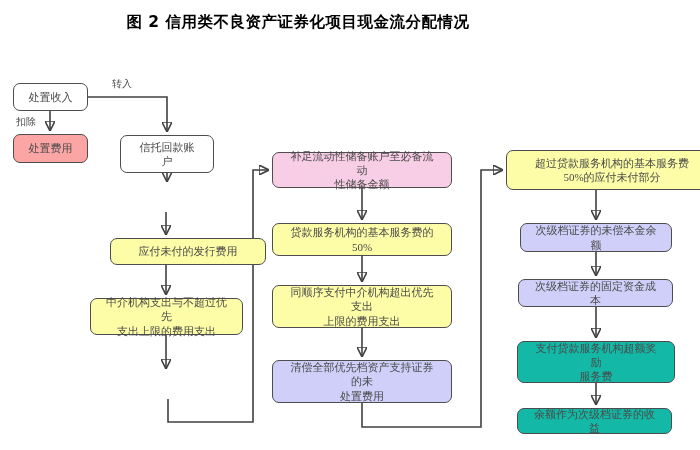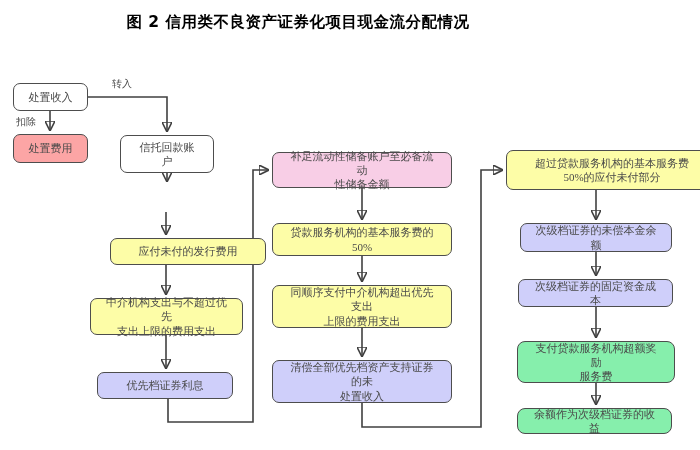--- a/index.html
+++ b/index.html
@@ -19,21 +19,21 @@
     text-align:center;font-size:11px;line-height:1.3;color:#4a4a4a;
     border:1.7px solid #4d4d4d;border-radius:7px;padding:1px 14px;
     white-space:pre-line;
     font-family:Liberation Serif, serif;
   }
   .white   {background:#ffffff;}
   .yellow  {background:#fdfda7;}
   .pink    {background:#f8cee6;}
   .lavender{background:#cfcffa;}
   .purple  {background:#fca5a5;}
-  .green   {background:#86efac;border-radius:8px;}
+  .green   {background:#14b8a6;}
   .edge-label{
     position:absolute;font-size:10px;color:#4a4a4a;
   }
 </style>
 </head>
 <body>
 
 <div id="canvas">
 
   <div class="title">图 2 信用类不良资产证券化项目现金流分配情况</div>
@@ -63,29 +63,28 @@
 
   <div class="edge-label" style="left:112px;top:77px;">转入</div>
   <div class="edge-label" style="left:16px;top:115px;">扣除</div>
 
   <div class="node white" style="left:13px;top:83px;width:75px;height:28px;">处置收入</div>
   <div class="node purple" style="left:13px;top:134px;width:75px;height:29px;">处置费用</div>
   <div class="node white" style="left:120px;top:135px;width:94px;height:38px;">信托回款账户</div>
   <div class="node yellow" style="left:98px;top:238px;width:156px;height:27px;margin-left:12px;">应付未付的发行费用</div>
   <div class="node yellow" style="left:90px;top:298px;width:153px;height:37px;">中介机构支出与不超过优先
 支出上限的费用支出</div>
-  <div class="node lavender" style="left:97px;top:372px;width:136px;height:27px;">优先档证券利息</div>
 
   <div class="node pink" style="left:272px;top:152px;width:180px;height:36px;">补足流动性储备账户至必备流动
 性储备金额</div>
   <div class="node yellow" style="left:272px;top:223px;width:180px;height:33px;">贷款服务机构的基本服务费的50%</div>
   <div class="node yellow" style="left:272px;top:285px;width:180px;height:43px;">同顺序支付中介机构超出优先支出
 上限的费用支出</div>
   <div class="node lavender" style="left:272px;top:360px;width:180px;height:43px;">清偿全部优先档资产支持证券的未
-处置收入</div>
+处置费用</div>
 
   <div class="node yellow" style="left:506px;top:150px;width:212px;height:40px;">超过贷款服务机构的基本服务费
 50%的应付未付部分</div>
   <div class="node lavender" style="left:520px;top:223px;width:152px;height:29px;">次级档证券的未偿本金余额</div>
   <div class="node lavender" style="left:518px;top:279px;width:155px;height:28px;">次级档证券的固定资金成本</div>
   <div class="node green" style="left:517px;top:341px;width:158px;height:42px;">支付贷款服务机构超额奖励
 服务费</div>
   <div class="node green" style="left:517px;top:408px;width:155px;height:26px;">余额作为次级档证券的收益</div>
 
 </div>

